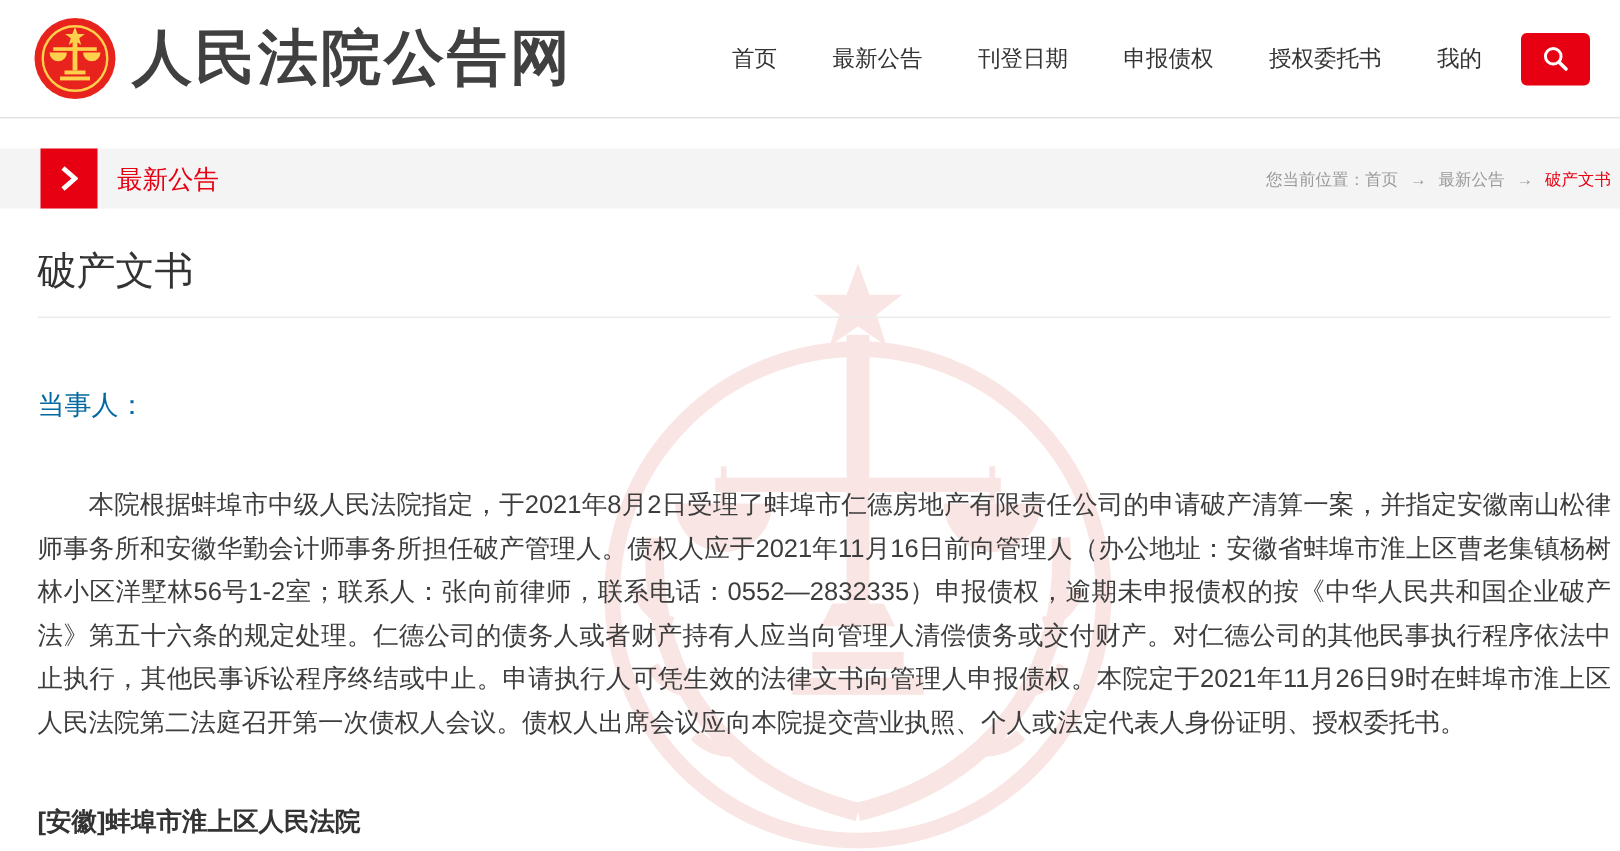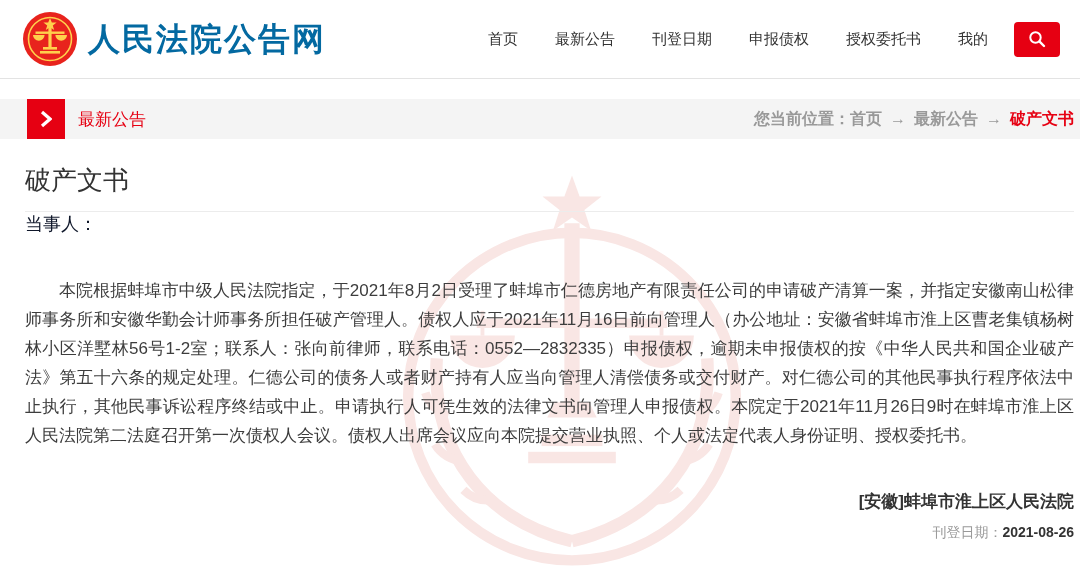--- a/index.html
+++ b/index.html
@@ -8,49 +8,49 @@
 
   
   .watermark { position:absolute; left:372px; top:168px; z-index:0; pointer-events:none; }
 
   
   .site-header { position:relative; z-index:2; height:79px; background:#ffffff;
     border-bottom:1px solid #e3e3e3; display:flex; align-items:center;
     justify-content:space-between; padding:0 20px 0 22px; }
   .logo-group { display:flex; align-items:center; }
   .logo-emblem { width:56px; height:56px; margin-right:10px; }
-  .logo-title { color:#0369a1; font-size:32px; font-weight:bold; letter-spacing:2px; line-height:34px; }
+  .logo-title { color:#404040; font-size:40px; font-weight:bold; letter-spacing:2px; line-height:34px; }
   .logo-subtitle { color:#e60012; font-size:11px; font-weight:bold; letter-spacing:1.2px; margin-top:3px; }
   .main-nav { display:flex; align-items:center; }
   .nav-item { font-size:15px; color:#333333; margin-left:37px; cursor:pointer; white-space:nowrap; }
   .search-button { margin-left:26px; width:46px; height:35px; background:#e60012; border:none;
     border-radius:4px; display:flex; align-items:center; justify-content:center; cursor:pointer; }
 
   
   .banner { position:relative; z-index:2; margin-top:20px; height:40px; background:#f4f4f4;
     display:flex; align-items:center; justify-content:space-between; }
   .banner-left { display:flex; align-items:center; height:40px; }
   .chev-box { width:38px; height:40px; background:#e60012; margin-left:27px;
     display:flex; align-items:center; justify-content:center; }
   .banner-title { color:#e60012; font-size:17px; margin-left:13px; }
-  .breadcrumb { font-size:16px; color:#999999; padding-right:6px;font-weight:bold; }
+  .breadcrumb { font-size:11px; color:#999999; padding-right:6px; }
   .breadcrumb .crumb { color:#999999; cursor:pointer; }
   .breadcrumb .crumb.current { color:#e60012; }
   .breadcrumb .arrow { margin:0 8px; color:#999999; }
 
   
   .content { position:relative; z-index:1; padding:0 6px 0 25px; }
   .title-row { display:flex; justify-content:space-between; align-items:flex-end; margin-top:24px; }
   .page-title { font-size:26px; font-weight:normal; color:#333333; }
   .copyright-note { font-size:13px; color:#a5a5a5; padding-bottom:4px; }
   .divider { height:1px; background:#ececec; margin-top:13px; }
-  .party-label { font-size:18px; color:#0f172a; }
+  .party-label { margin-top:46px; font-size:18px; color:#0369a1; }
   .body-paragraph { margin-top:40px; font-size:17px; line-height:29px; color:#3d3d3d;
     text-align:justify; text-indent:2em; }
-  .court-name { margin-top:40px; text-align:right; font-size:17px; font-weight:bold; color:#333333; }
+  .court-name { margin-top:40px; text-align:left; font-size:17px; font-weight:bold; color:#333333; }
   .date-row { margin-top:11px; text-align:right; font-size:14px; }
   .date-label { color:#999999; }
   .date-value { color:#333333; font-weight:bold; }
 </style>
 </head>
 <body>
 
 <div class="page">
 
   <div class="watermark">

